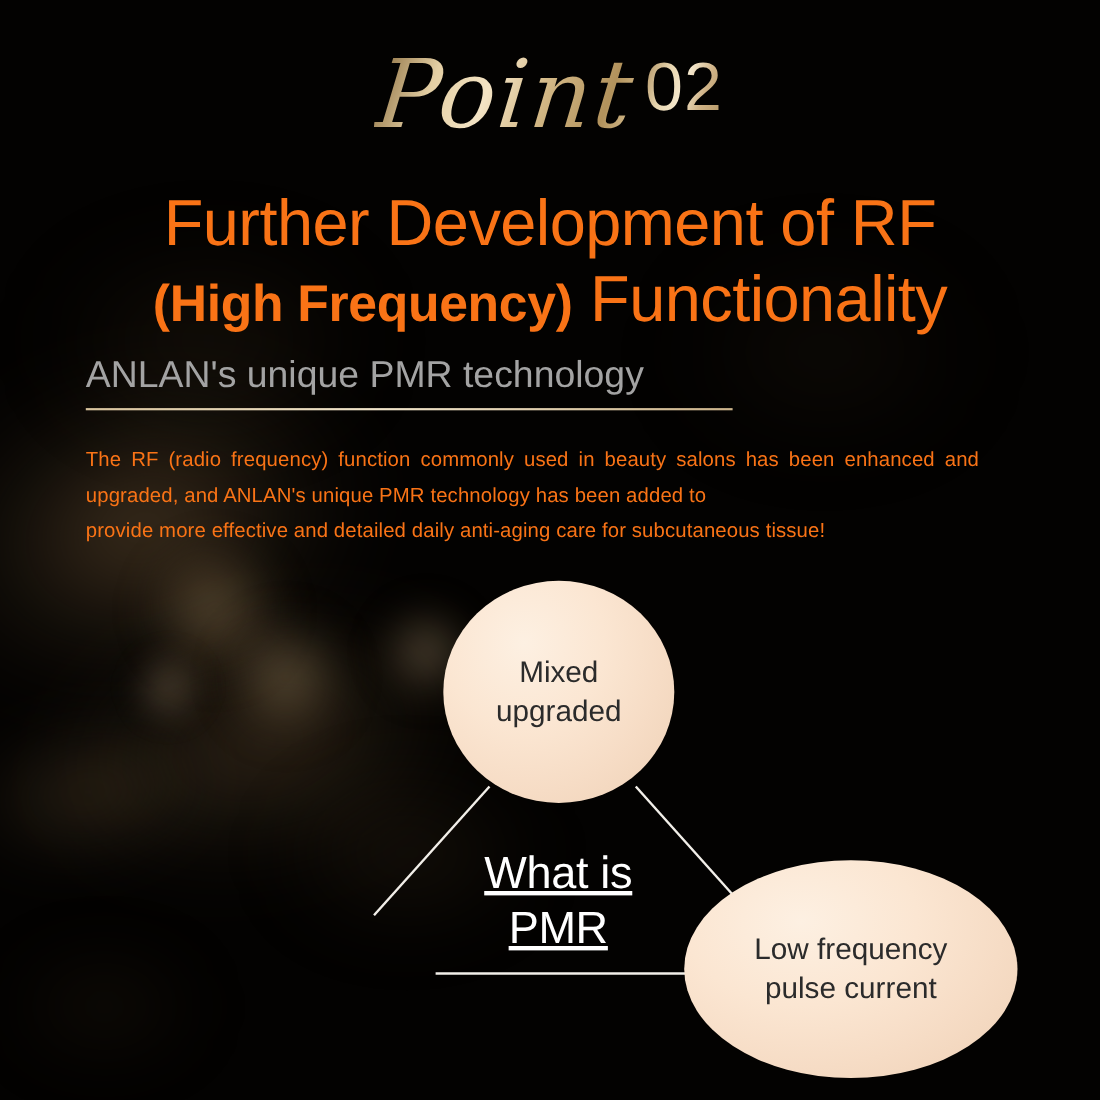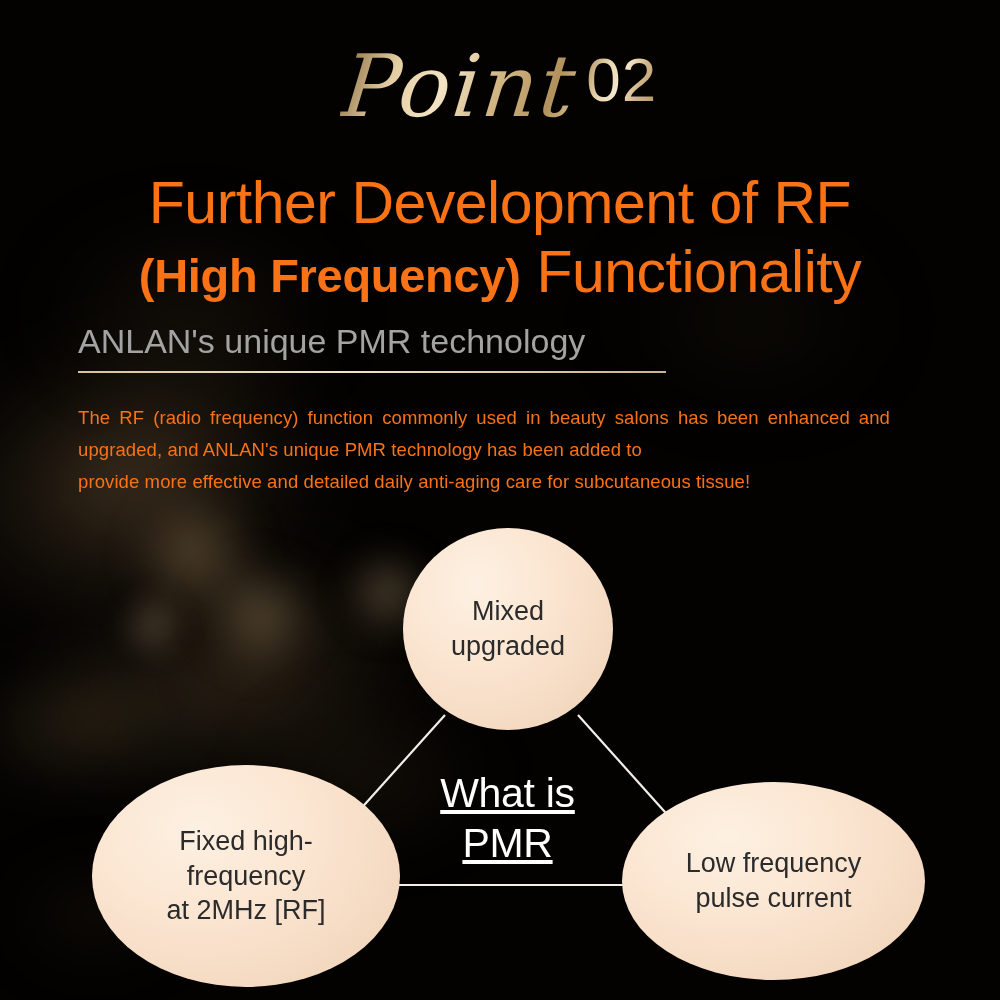--- a/index.html
+++ b/index.html
@@ -257,27 +257,20 @@
         <line x1="396" y1="385" x2="625" y2="385" stroke="#f2efe9" stroke-width="2.2"></line>
       </svg>
 
       <div class="node node-top">
         <div>
           <span>Mixed</span>
           <span>upgraded</span>
         </div>
       </div>
 
-      <div class="node node-left">
-        <div>
-          <span>Fixed high-</span>
-          <span>frequency</span>
-          <span>at 2MHz [RF]</span>
-        </div>
-      </div>
 
       <div class="node node-right">
         <div>
           <span>Low frequency</span>
           <span>pulse current</span>
         </div>
       </div>
 
       <div class="center-label">
         <span>What is</span>

